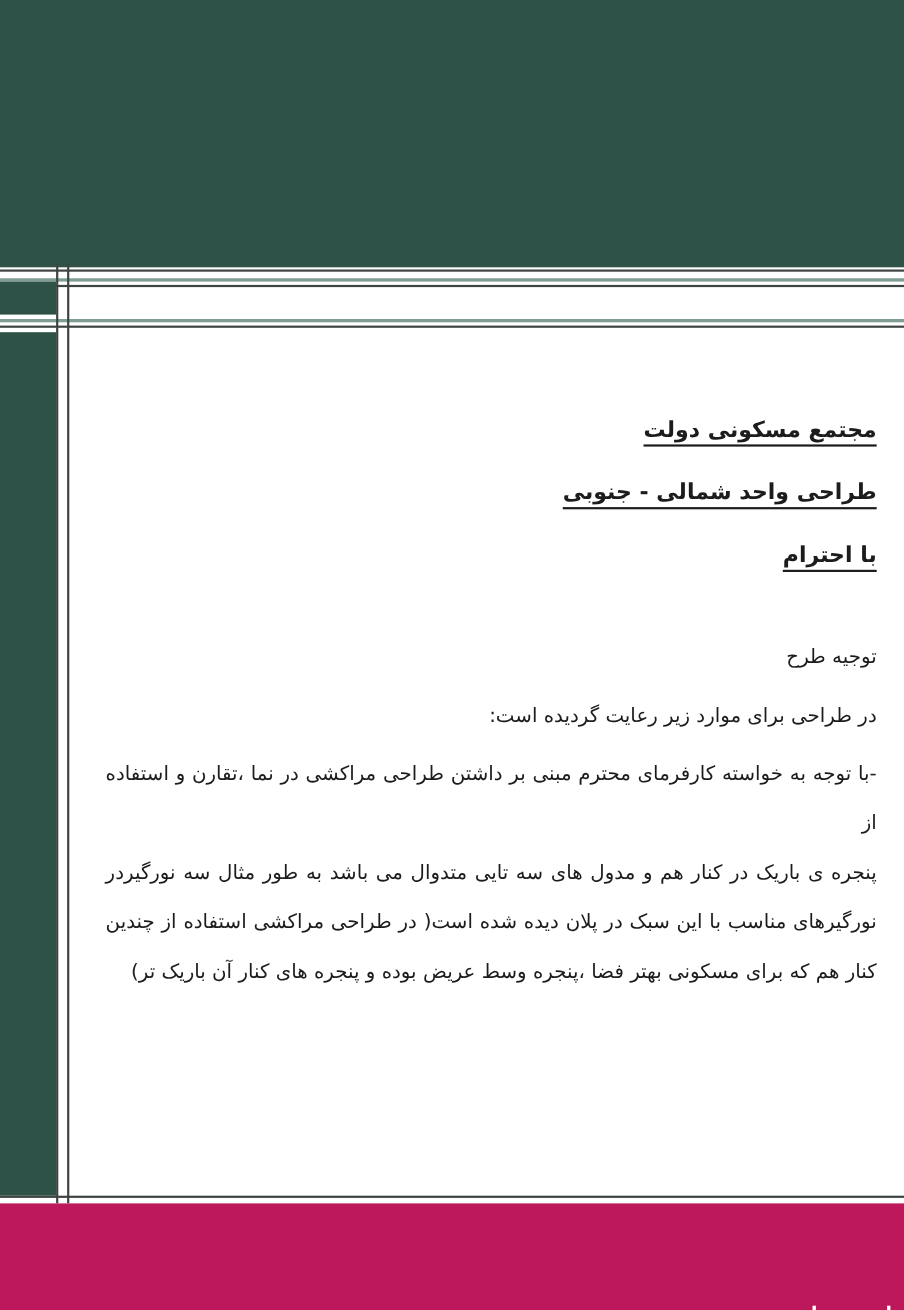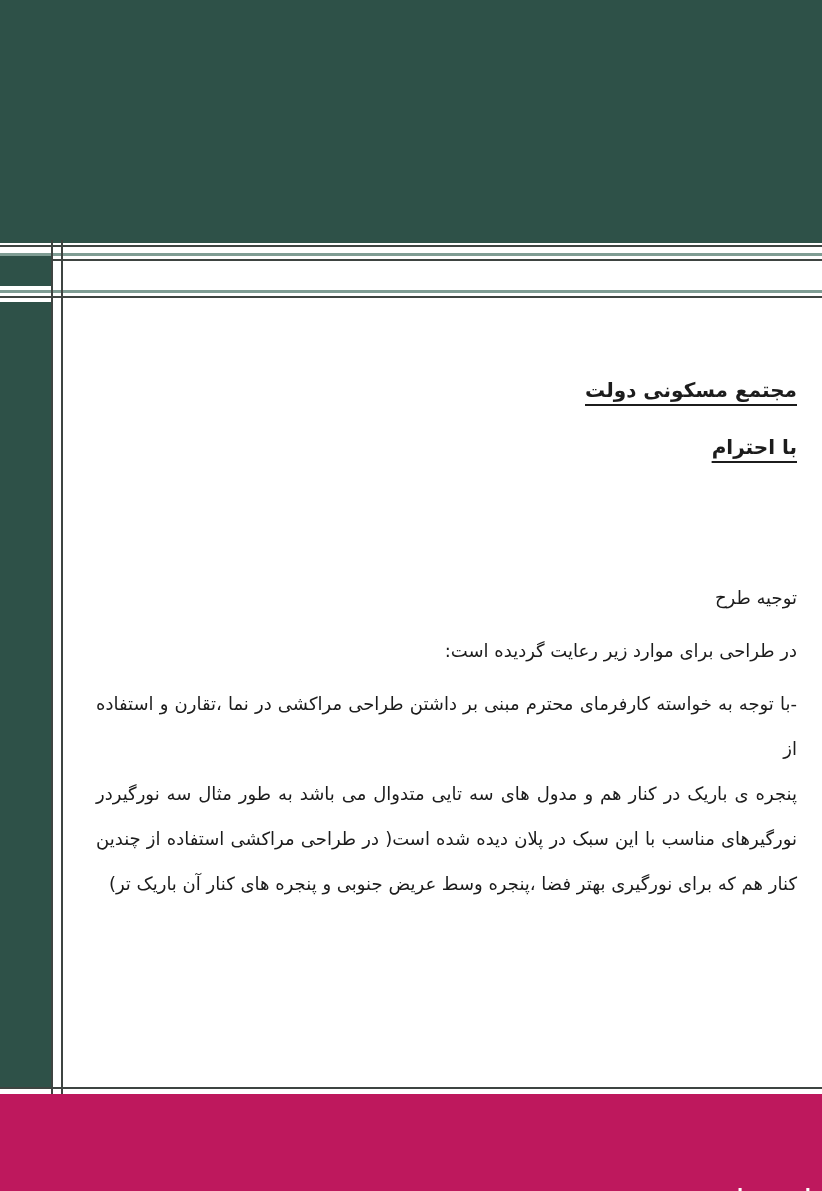--- a/index.html
+++ b/index.html
@@ -53,35 +53,36 @@
   <div class="left-column-gap"></div>
 
   <div class="hrule rule-teal r3t"></div>
   <div class="hrule rule-dark r3d"></div>
 
   <div class="vrule v1"></div>
   <div class="vrule v2"></div>
 
   <div class="headings">
       <div class="heading-line">مجتمع مسکونی دولت</div>
+      <div class="heading-line">طراحی واحد شمالی - جنوبی</div>
       <div class="heading-line">با احترام</div>
     </div>
 
   <div class="bodytext">
       <p class="para">
         <span class="line">توجیه طرح</span>
       </p>
       <p class="para">
         <span class="line">در طراحی برای موارد زیر رعایت گردیده است:</span>
       </p>
       <p class="para">
         <span class="line line-justify">-با توجه به خواسته کارفرمای محترم مبنی بر داشتن طراحی مراکشی در نما ،تقارن و استفاده از</span>
         <span class="line line-justify">پنجره ی باریک در کنار هم و مدول های سه تایی متدوال می باشد به طور مثال سه نورگیردر</span>
         <span class="line line-justify">نورگیرهای مناسب با این سبک  در پلان دیده شده است( در طراحی مراکشی استفاده از چندین</span>
-        <span class="line">کنار هم که برای نورگیری بهتر فضا ،پنجره وسط عریض جنوبی و پنجره های کنار آن  باریک تر)</span>
+        <span class="line">کنار هم که برای مسکونی بهتر فضا ،پنجره وسط عریض بوده و پنجره های کنار آن  باریک تر)</span>
       </p>
     </div>
 
   <div class="hrule rule-dark r-bottom"></div>
 
   <div class="footer-strip">
     <div class="brand">
       <svg class="brand-icon" viewBox="0 0 22 28" xmlns="http://www.w3.org/2000/svg">
         <rect x="0" y="0" width="22" height="3" fill="#ffffff"></rect>
         <rect x="2" y="4" width="18" height="3" fill="#ffffff"></rect>

